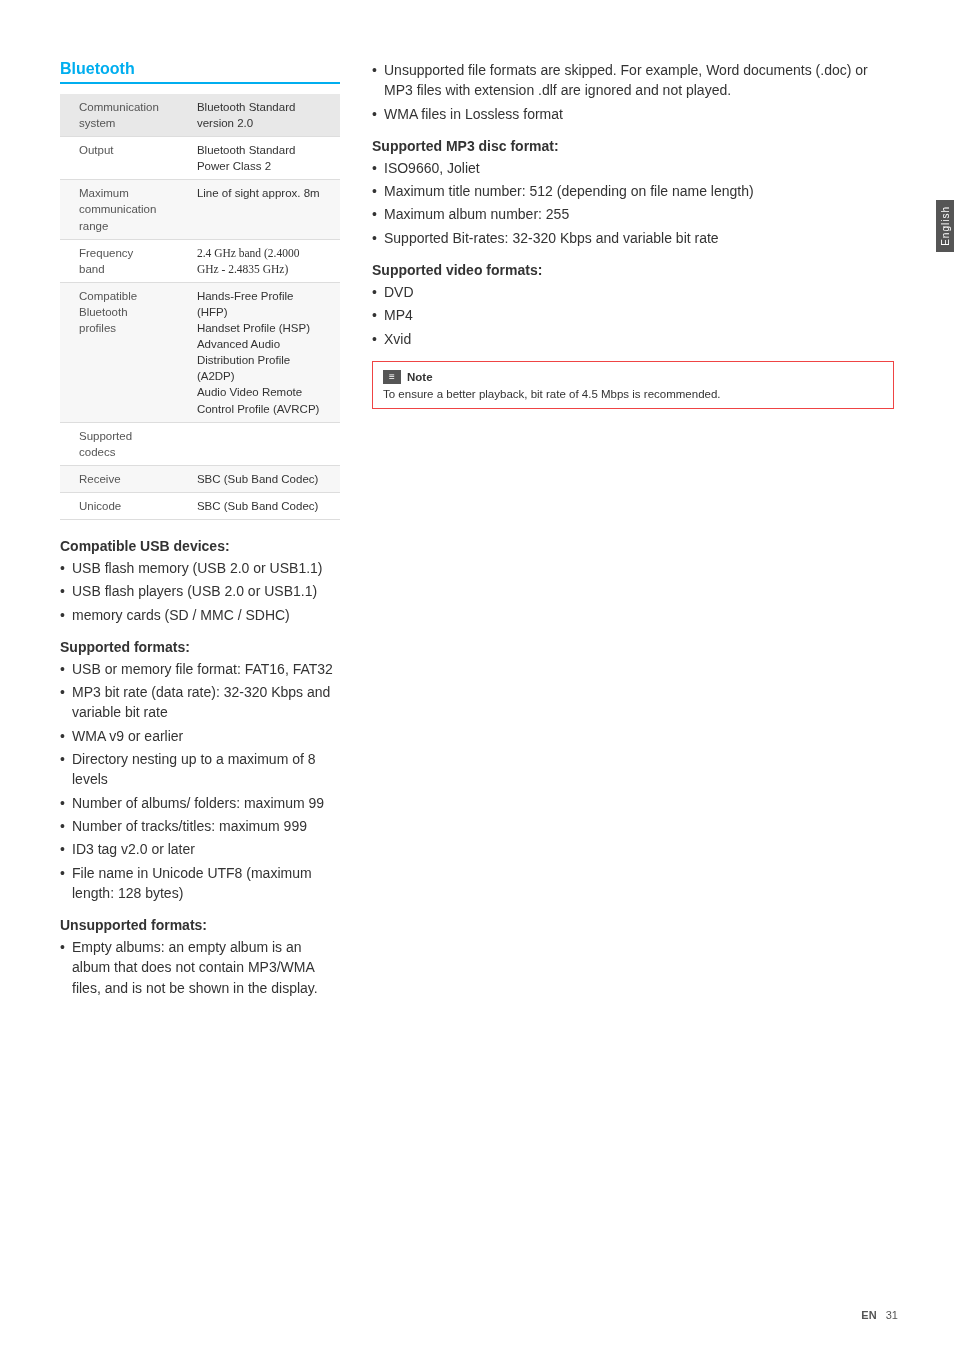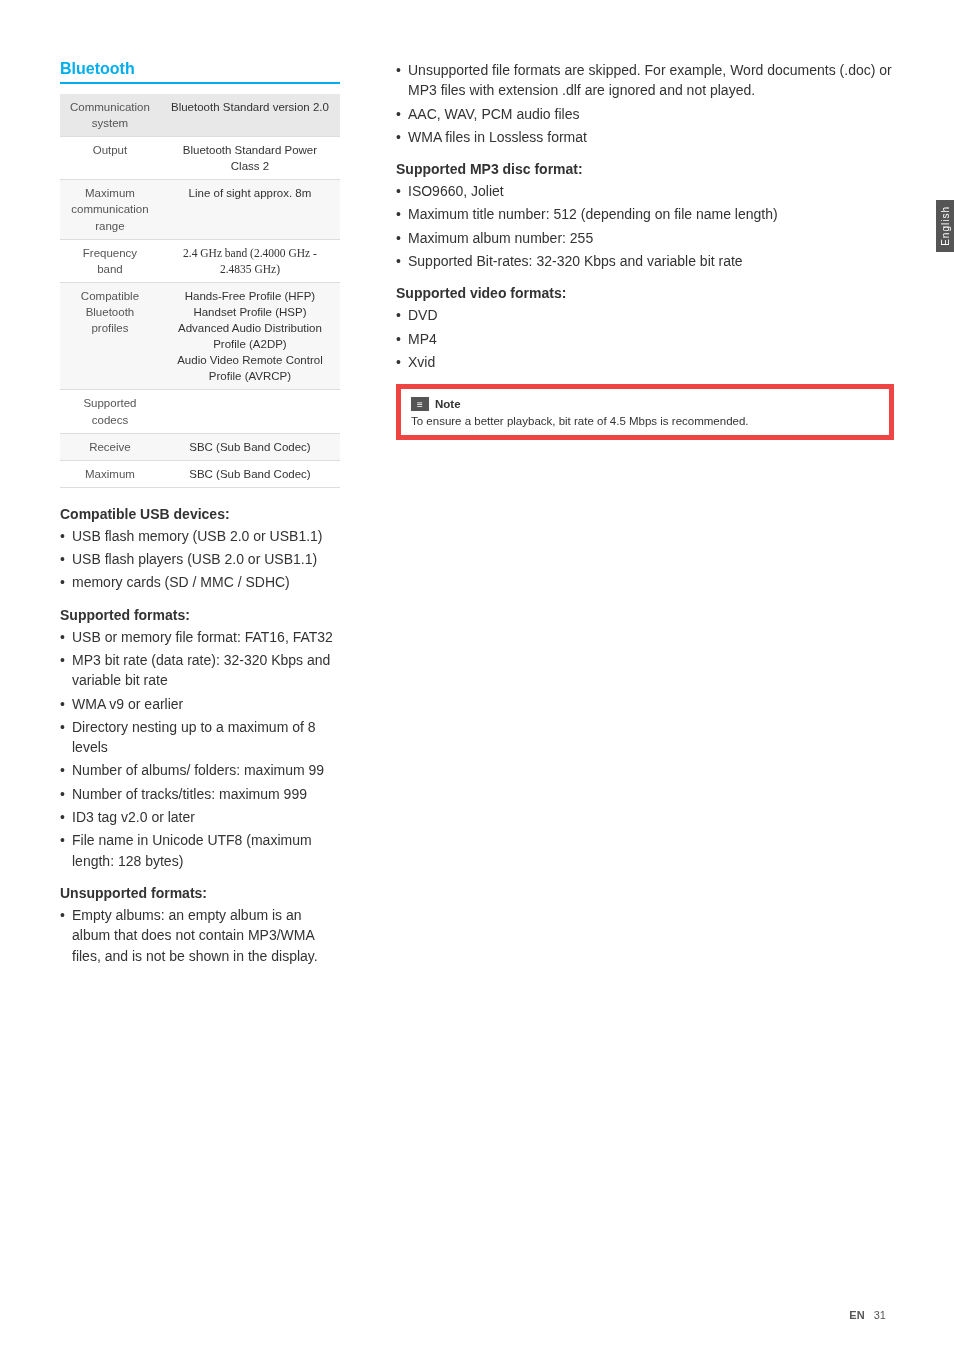--- a/index.html
+++ b/index.html
@@ -11,21 +11,21 @@
       width: 954px;
       min-height: 1351px;
       position: relative;
     }
     .page {
       width: 954px;
       min-height: 1351px;
       padding: 60px 60px 60px 60px;
       display: flex;
       flex-direction: row;
-      gap: 56px;
+      gap: 32px;
       position: relative;
     }
     .left-column {
       width: 280px;
       flex-shrink: 0;
     }
     .right-column {
       flex: 1;
     }
     
@@ -47,24 +47,23 @@
     .spec-table tr {
       border-bottom: 1px solid #ddd;
     }
     .spec-table tr:first-child {
       background: #e8e8e8;
     }
     .spec-table tr:nth-child(odd):not(:first-child) {
       background: #f7f7f7;
     }
     .spec-table td {
-      padding: 5px 10px;
+      padding: 5px 19px;
       vertical-align: top;
       line-height: 1.4;
-      text-align: center;
     }
     .spec-table td:first-child {
       width: 90px;
       color: #555;
     }
     
     .subsection-title {
       font-weight: bold;
       font-size: 14px;
       margin-top: 14px;
@@ -84,21 +83,21 @@
       font-size: 14px;
     }
     ul.bullet-list li::before {
       content: "•";
       position: absolute;
       left: 0;
       color: #333;
     }
     
     .note-box {
-      border: 5px solid #ef4444;
+      border: 1px solid #ef4444;
       padding: 8px 10px;
       margin-top: 12px;
       font-size: 11.5px;
     }
     .note-header {
       display: flex;
       align-items: center;
       gap: 6px;
       font-weight: bold;
       margin-bottom: 4px;
@@ -134,21 +133,21 @@
       writing-mode: vertical-rl;
       transform: rotate(180deg);
       color: #fff;
       font-size: 10px;
       letter-spacing: 1px;
     }
     
     .page-number {
       position: absolute;
       bottom: 30px;
-      right: 68px;
+      right: 56px;
       font-size: 11px;
       color: #555;
     }
     .page-number-label {
       font-weight: bold;
     }
   </style>
 </head>
 <body>
 
@@ -189,21 +188,21 @@
           </tr>
           <tr>
             <td>Supported codecs</td>
             <td style="white-space: pre-line;"></td>
           </tr>
           <tr>
             <td>Receive</td>
             <td style="white-space: pre-line;">SBC (Sub Band Codec)</td>
           </tr>
           <tr>
-            <td>Maximum</td>
+            <td>Unicode</td>
             <td style="white-space: pre-line;">SBC (Sub Band Codec)</td>
           </tr>
         </tbody>
     </table>
 
     <div id="left-sections-container">
         <div>
           <div class="subsection-title">Compatible USB devices:</div>
           <ul class="bullet-list">
             <li>USB flash memory (USB 2.0 or USB1.1)</li>
@@ -232,21 +231,20 @@
         </div>
       </div>
 
   </div>
 
   <div class="right-column">
     <div id="right-sections-container">
         <div>
           <ul class="bullet-list">
             <li>Unsupported file formats are skipped. For example, Word documents (.doc) or MP3 files with extension .dlf are ignored and not played.</li>
-            <li>AAC, WAV, PCM audio files</li>
             <li>WMA files in Lossless format</li>
           </ul>
         </div>
         <div>
           <div class="subsection-title">Supported MP3 disc format:</div>
           <ul class="bullet-list">
             <li>ISO9660, Joliet</li>
             <li>Maximum title number: 512 (depending on file name length)</li>
             <li>Maximum album number: 255</li>
             <li>Supported Bit-rates: 32-320 Kbps and variable bit rate</li>

